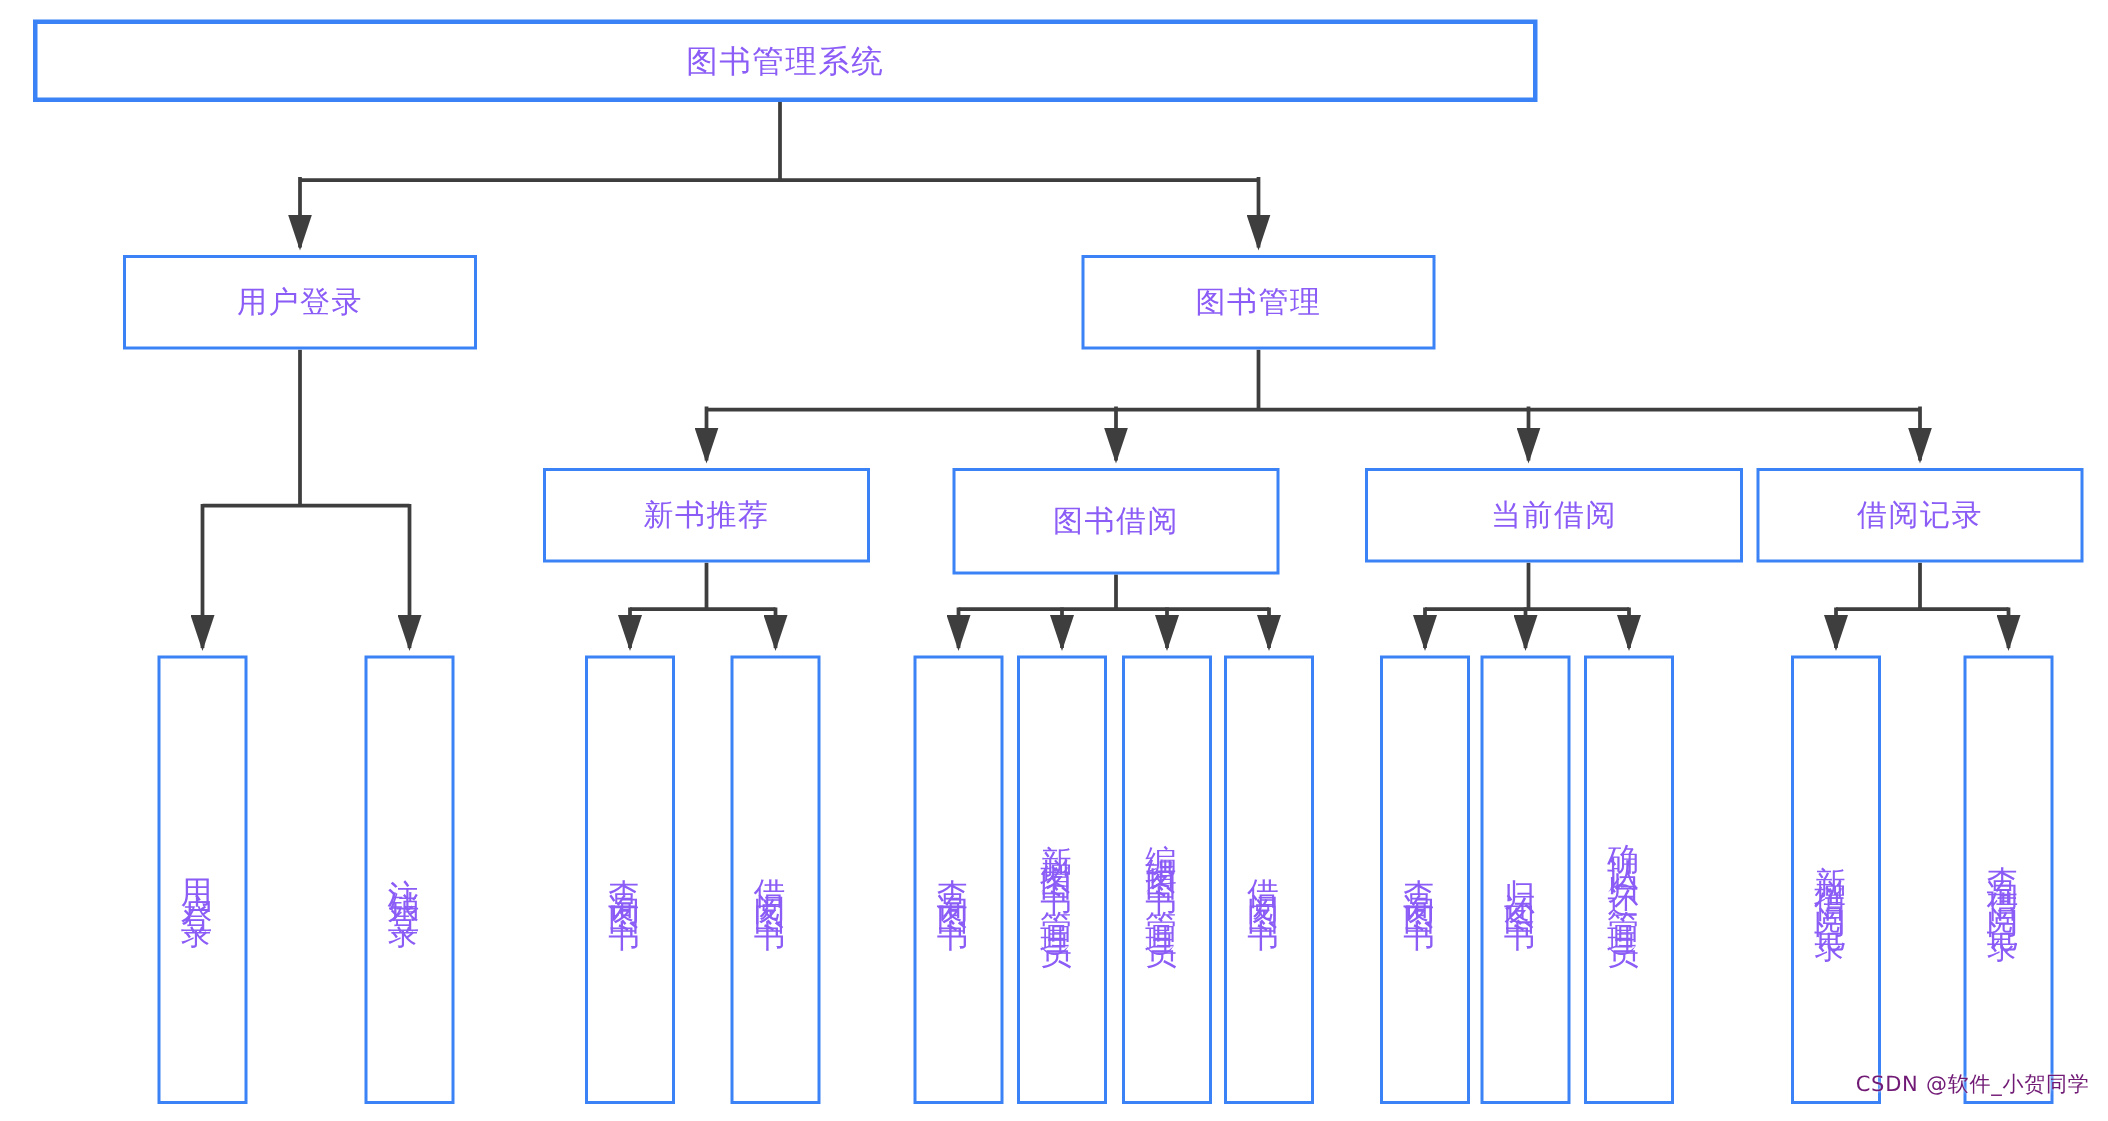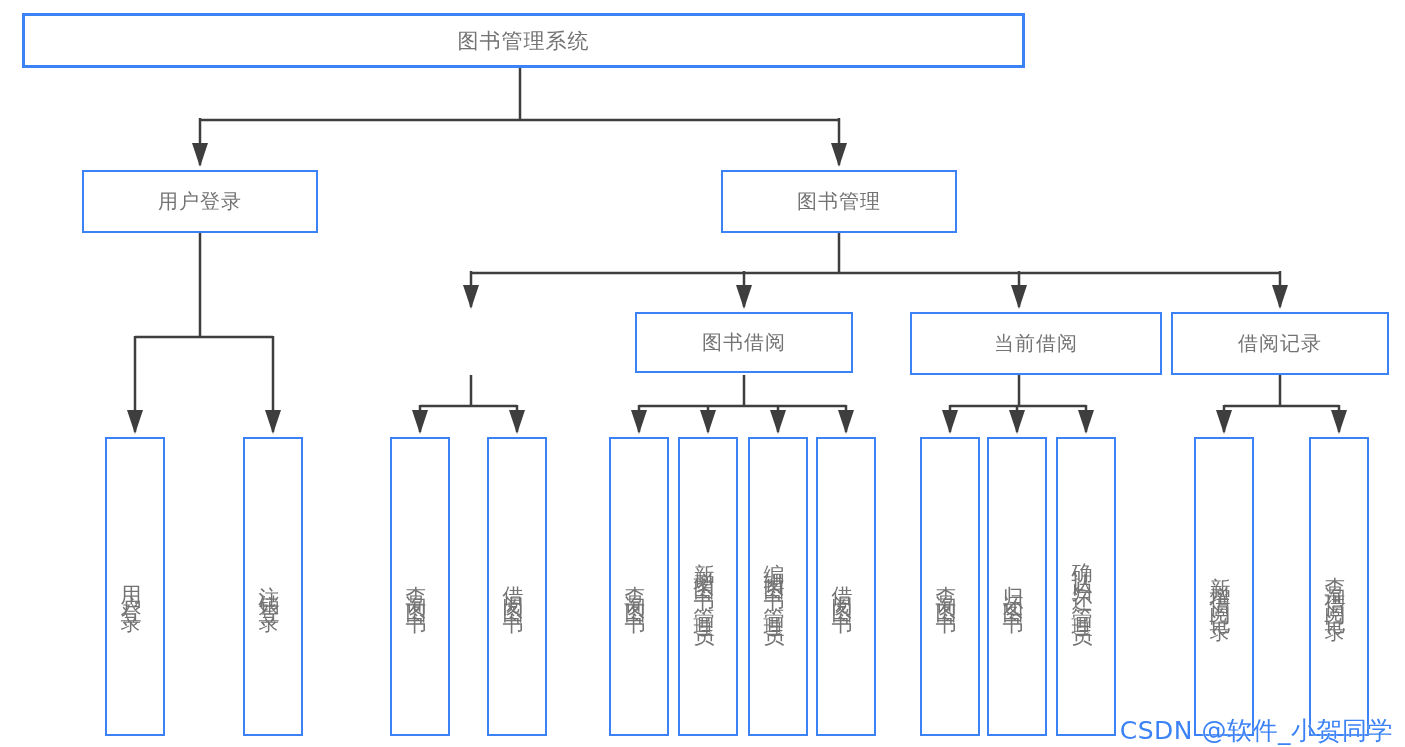--- a/index.html
+++ b/index.html
@@ -20,21 +20,21 @@
     left: 0;
     top: 0;
     width: 1405px;
     height: 747px;
   }
   .node {
     position: absolute;
     box-sizing: border-box;
     background: #ffffff;
     border: 3px solid #3b82f6;
-    color: #737373;
+    color: #8b5cf6;
     display: flex;
     align-items: center;
     justify-content: center;
     z-index: 2;
   }
   .h-node {
     font-size: 20px;
     letter-spacing: 1px;
     border-width: 2.5px;
   }
@@ -51,22 +51,22 @@
     font-size: 21px;
     line-height: 1;
     letter-spacing: 9px;
     white-space: nowrap;
     margin-block-start: 9px; 
   }
   .watermark {
     position: absolute;
     right: 12px;
     top: 714px;
-    font-size: 25px;
-    color: #3b82f6;
+    font-size: 14px;
+    color: #701a75;
     letter-spacing: 0.5px;
     z-index: 5;
     text-shadow: 0 0 2px #ffffff;
     white-space: nowrap;
     text-align: center;
   }
 </style>
 </head>
 <body>
 
@@ -117,21 +117,24 @@
     <span>图书管理系统</span>
   </div>
 
   <div class="node h-node" style="left:82px; top:170px; width:236px; height:63px;">
     <span>用户登录</span>
   </div>
   <div class="node h-node" style="left:721px; top:170px; width:236px; height:63px;justify-content:center;">
     <span>图书管理</span>
   </div>
 
-  <div class="node h-node" style="left:635px; top:312px; width:218px; height:61px;">
+  <div class="node h-node" style="left:362px; top:312px; width:218px; height:63px;">
+    <span>新书推荐</span>
+  </div>
+  <div class="node h-node" style="left:635px; top:312px; width:218px; height:71px;">
     <span>图书借阅</span>
   </div>
   <div class="node h-node" style="left:910px; top:312px; width:252px; height:63px;">
     <span>当前借阅</span>
   </div>
   <div class="node h-node" style="left:1171px; top:312px; width:218px; height:63px;">
     <span>借阅记录</span>
   </div>
 
   <div class="node v-node" style="left:105px; top:437px; width:60px; height:299px;">

